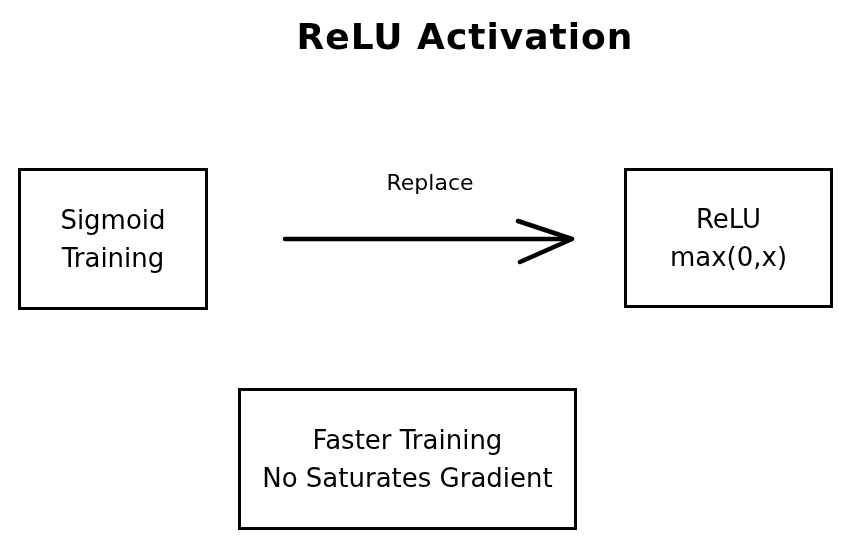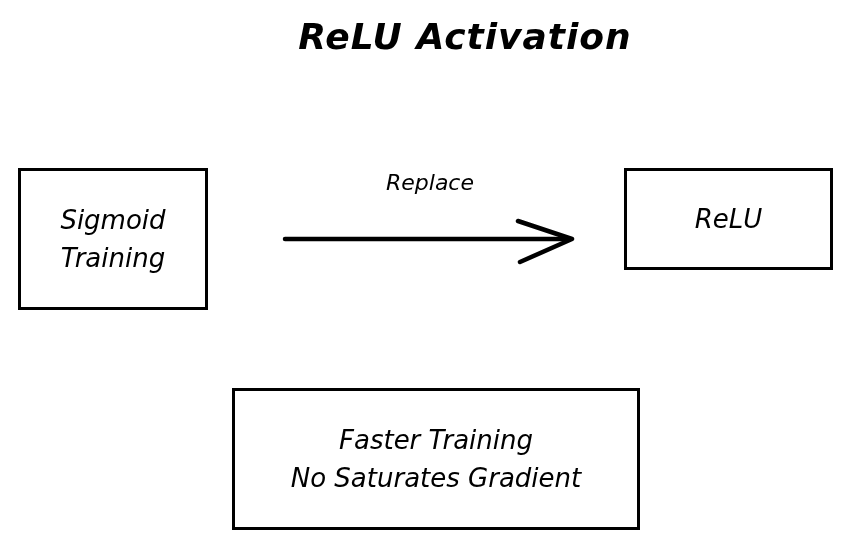--- a/index.html
+++ b/index.html
@@ -8,21 +8,20 @@
     background: #ffffff;
   }
   .canvas {
     position: relative;
     width: 850px;
     height: 551px;
     background: #ffffff;
     font-family: "DejaVu Sans", sans-serif;
     color: #000000;
     overflow: hidden;
-    font-style: italic;
   }
   .title {
     position: absolute;
     top: 16px;
     left: 80px;
     right: 0;
     text-align: center;
     font-size: 36px;
     font-weight: 600;
     letter-spacing: 1px;
@@ -38,22 +37,22 @@
     justify-content: center;
     text-align: center;
     box-sizing: border-box;
   }
   .node .line {
     font-size: 26px;
     line-height: 38px;
     white-space: nowrap;
   }
   .node-left  { left: 18px;  top: 168px; width: 190px; height: 142px; }
-  .node-right { left: 624px; top: 168px; width: 209px; height: 102px; }
-  .node-bottom{ left: 232px; top: 388px; width: 408px; height: 142px; }
+  .node-right { left: 624px; top: 168px; width: 209px; height: 140px; }
+  .node-bottom{ left: 238px; top: 388px; width: 339px; height: 142px; }
   .arrow-label {
     position: absolute;
     left: 280px;
     top: 170px;
     width: 300px;
     text-align: center;
     font-size: 22px;
     white-space: nowrap;
   }
   .arrow-svg {
@@ -83,20 +82,21 @@
 
   <div class="arrow-label">Replace</div>
 
   <svg class="arrow-svg" width="320" height="70" viewBox="0 0 320 70">
     <line x1="15" y1="34" x2="298" y2="34"></line>
     <path d="M 248 16 L 302 34 L 250 57"></path>
   </svg>
 
   <div class="node node-right">
     <div class="line">ReLU</div>
+    <div class="line">max(0,x)</div>
   </div>
 
   <div class="node node-bottom">
     <div class="line">Faster Training</div>
     <div class="line">No Saturates Gradient</div>
   </div>
 
 </div>
 
 </body></html>

